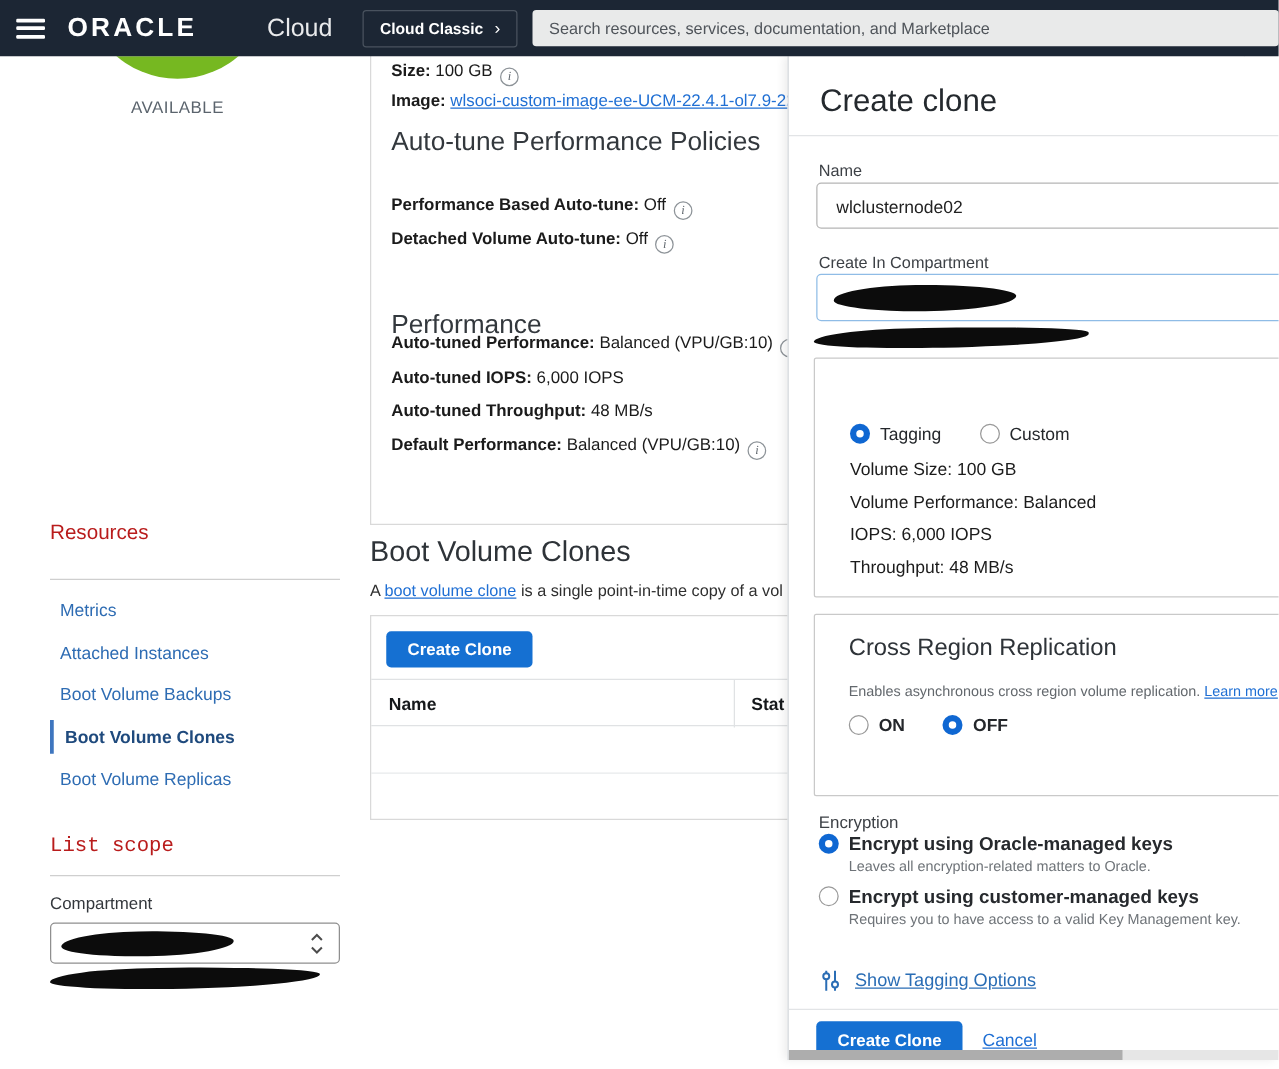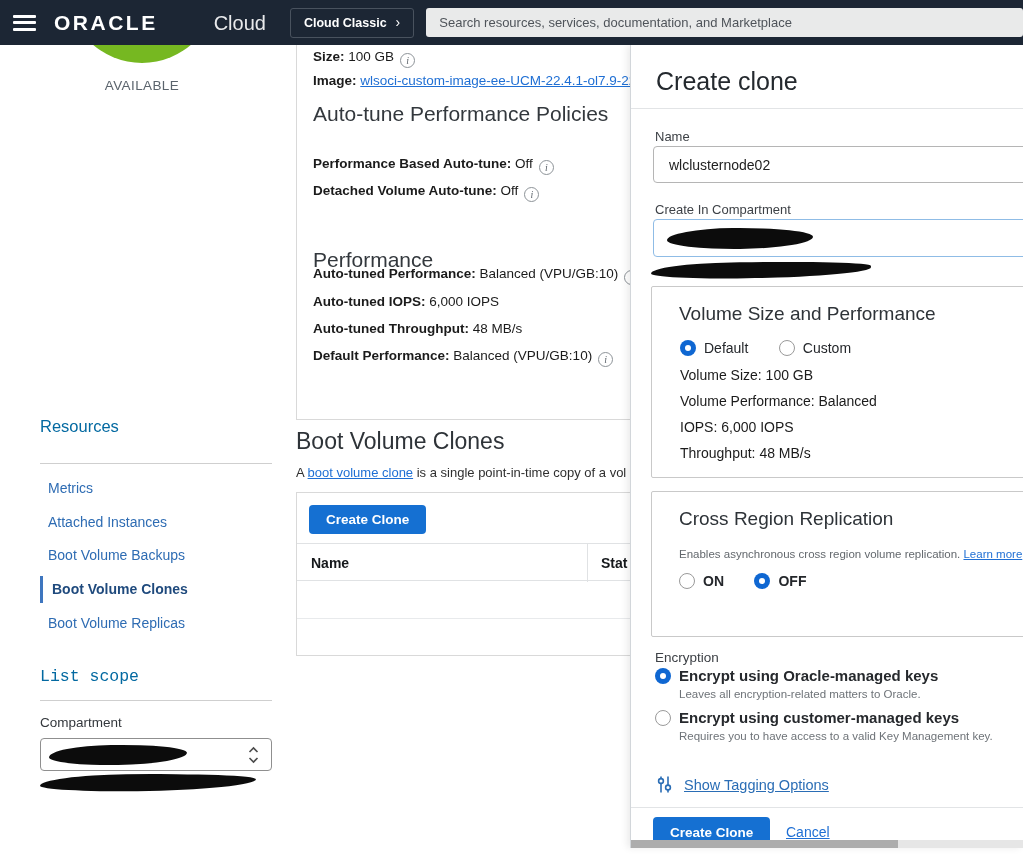--- a/index.html
+++ b/index.html
@@ -26,21 +26,21 @@
                font-family:"Liberation Sans", sans-serif; outline:none; }
   .searchbox::placeholder { color:#4f545a; opacity:1; }
 
   
   .sidebar { position:absolute; left:0; top:45px; width:296px; height:810px;
              background:#fff; z-index:10; overflow:hidden; }
   .status-circle { position:absolute; left:67px; top:-132px; width:150px; height:150px;
                    border-radius:50%; background:#76b821; }
   .status-label { position:absolute; left:62px; top:33px; width:160px; text-align:center;
                   font-size:13.5px; letter-spacing:0.4px; color:#5b646d; }
-  .side-h { position:absolute; left:40px; font-size:16.5px; color:#0369a1; }
+  .side-h { position:absolute; left:40px; font-size:16.5px; color:#b91c1c; }
   .side-div { position:absolute; left:40px; width:232px; border-top:1px solid #cfcfcf; }
   .side-link { position:absolute; left:48px; font-size:14px; color:#2e6cb3; cursor:pointer; }
   .side-link.active { left:52px; font-weight:bold; color:#1f4a7d; }
   .active-bar { position:absolute; left:40px; width:3px; height:27px; background:#3e76bf; }
   .side-select { position:absolute; left:40px; top:693px; width:232px; height:33px;
                  border:1px solid #8f8f8f; border-radius:4px; background:#fff; cursor:pointer; }
   .updown { position:absolute; right:12px; top:7px; }
 
   
   .blob { background:#0c0c0c; border-radius:45% 55% 50% 50% / 55% 45% 55% 45%; }
@@ -216,23 +216,22 @@
   <div class="p-label" style="left:24px; top:84px;">Name</div>
   <input class="p-input" style="top: 101px;" value="wlclusternode02">
 
   <div class="p-label" style="left:24px; top:157px;">Create In Compartment</div>
   <div class="p-select">
     <div class="blob" style="position:absolute; left:13px; top:8px; width:146px; height:21px; transform:rotate(-0.6deg);"></div>
   </div>
   <div class="blob" style="position:absolute; left:20px; top:217px; width:220px; height:16px; transform:rotate(-1deg); border-radius:38% 62% 55% 45% / 62% 38% 58% 42%;"></div>
 
   <div class="p-card" style="top:241px; height:192px;">
-    <div class="card-title">Volume Size and Performance</div>
     <div style="position:absolute; left:28px; top:52px; white-space:nowrap;">
-      <span class="radio sel"></span><span class="radio-lab">Default</span>
+      <span class="radio sel"></span><span class="radio-lab">Tagging</span>
       <span class="radio unsel"></span><span class="radio-lab">Custom</span>
     </div>
     <div class="p-kv" style="top:80px;">
       <span class="lab">Volume Size:</span>
       <span>100 GB</span>
     </div>
     <div class="p-kv" style="top:106px;">
       <span class="lab">Volume Performance:</span>
       <span>Balanced</span>
     </div>

